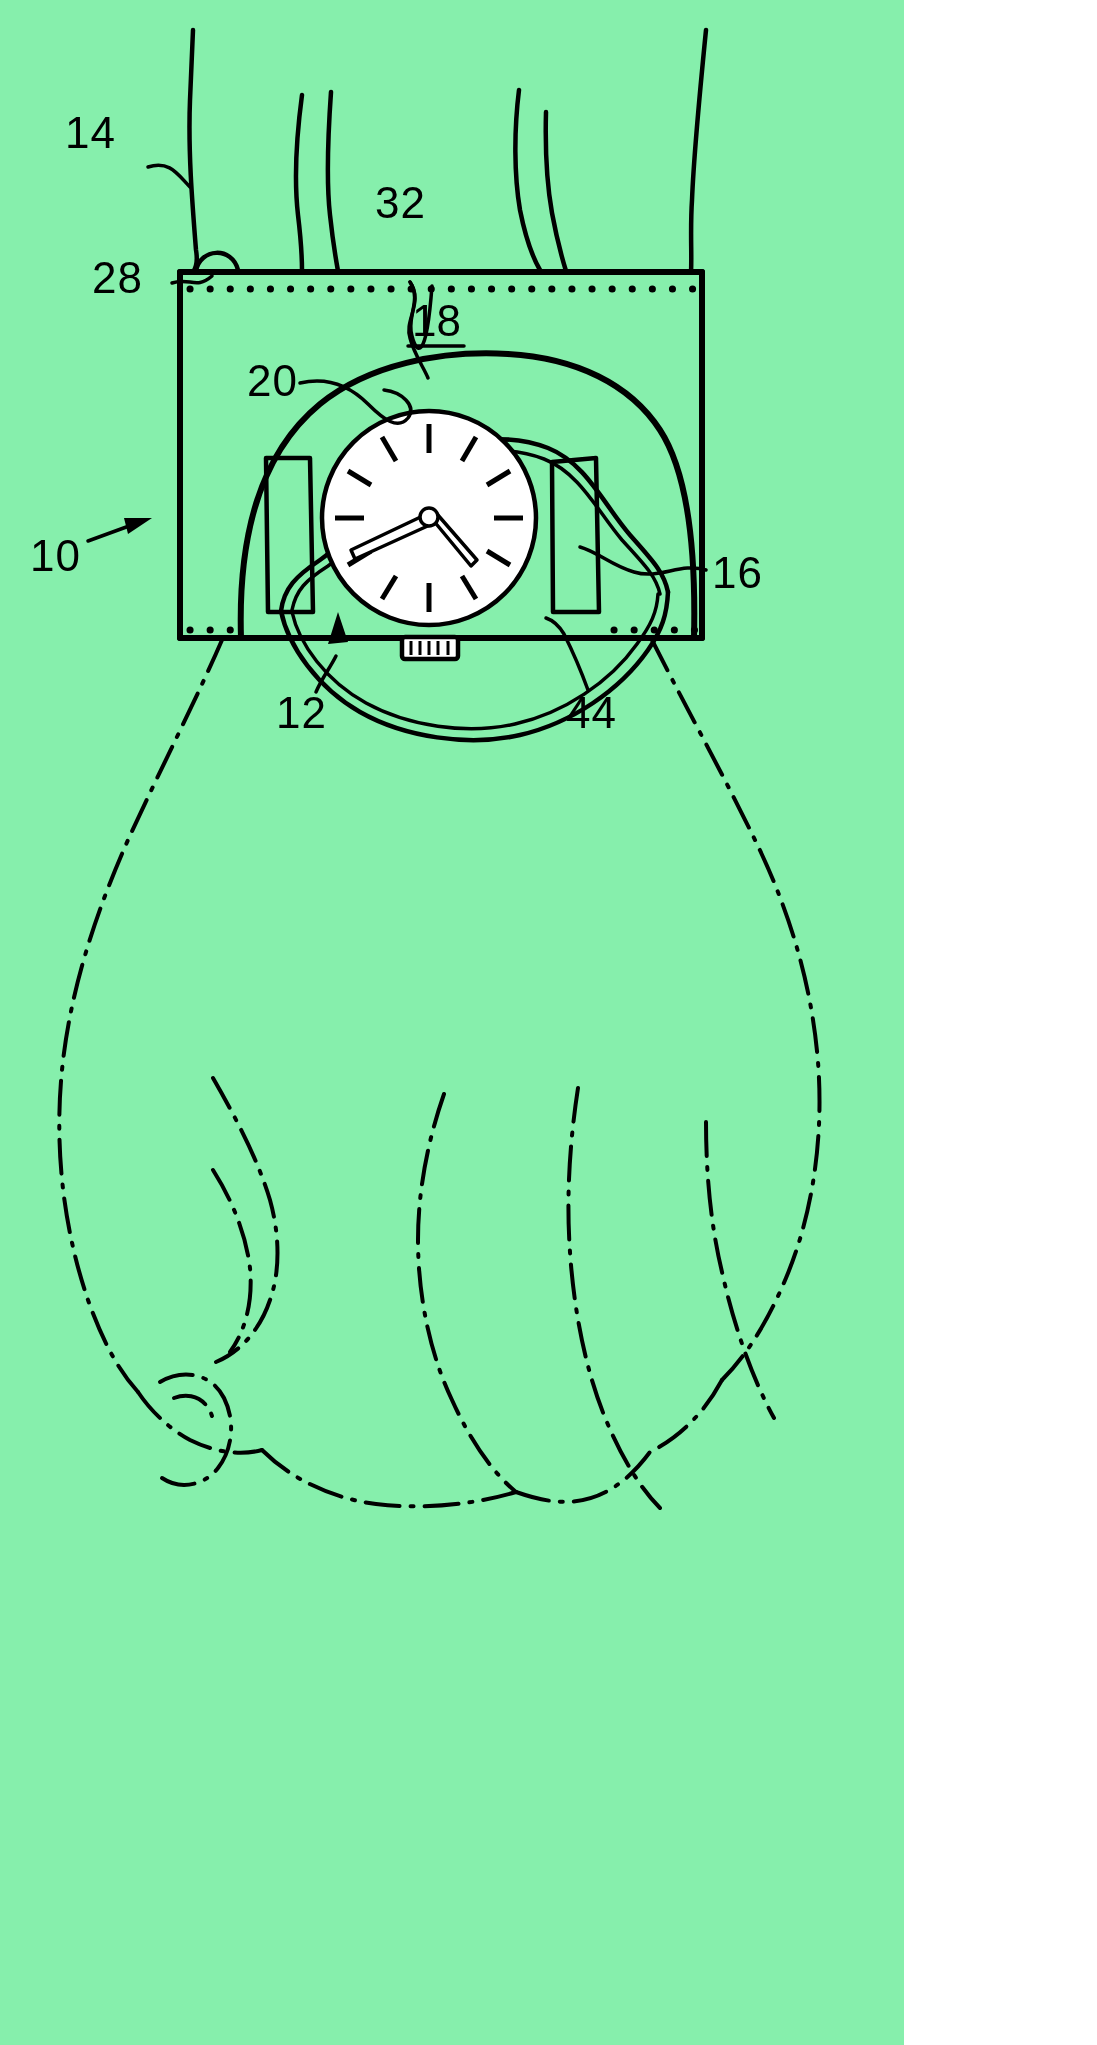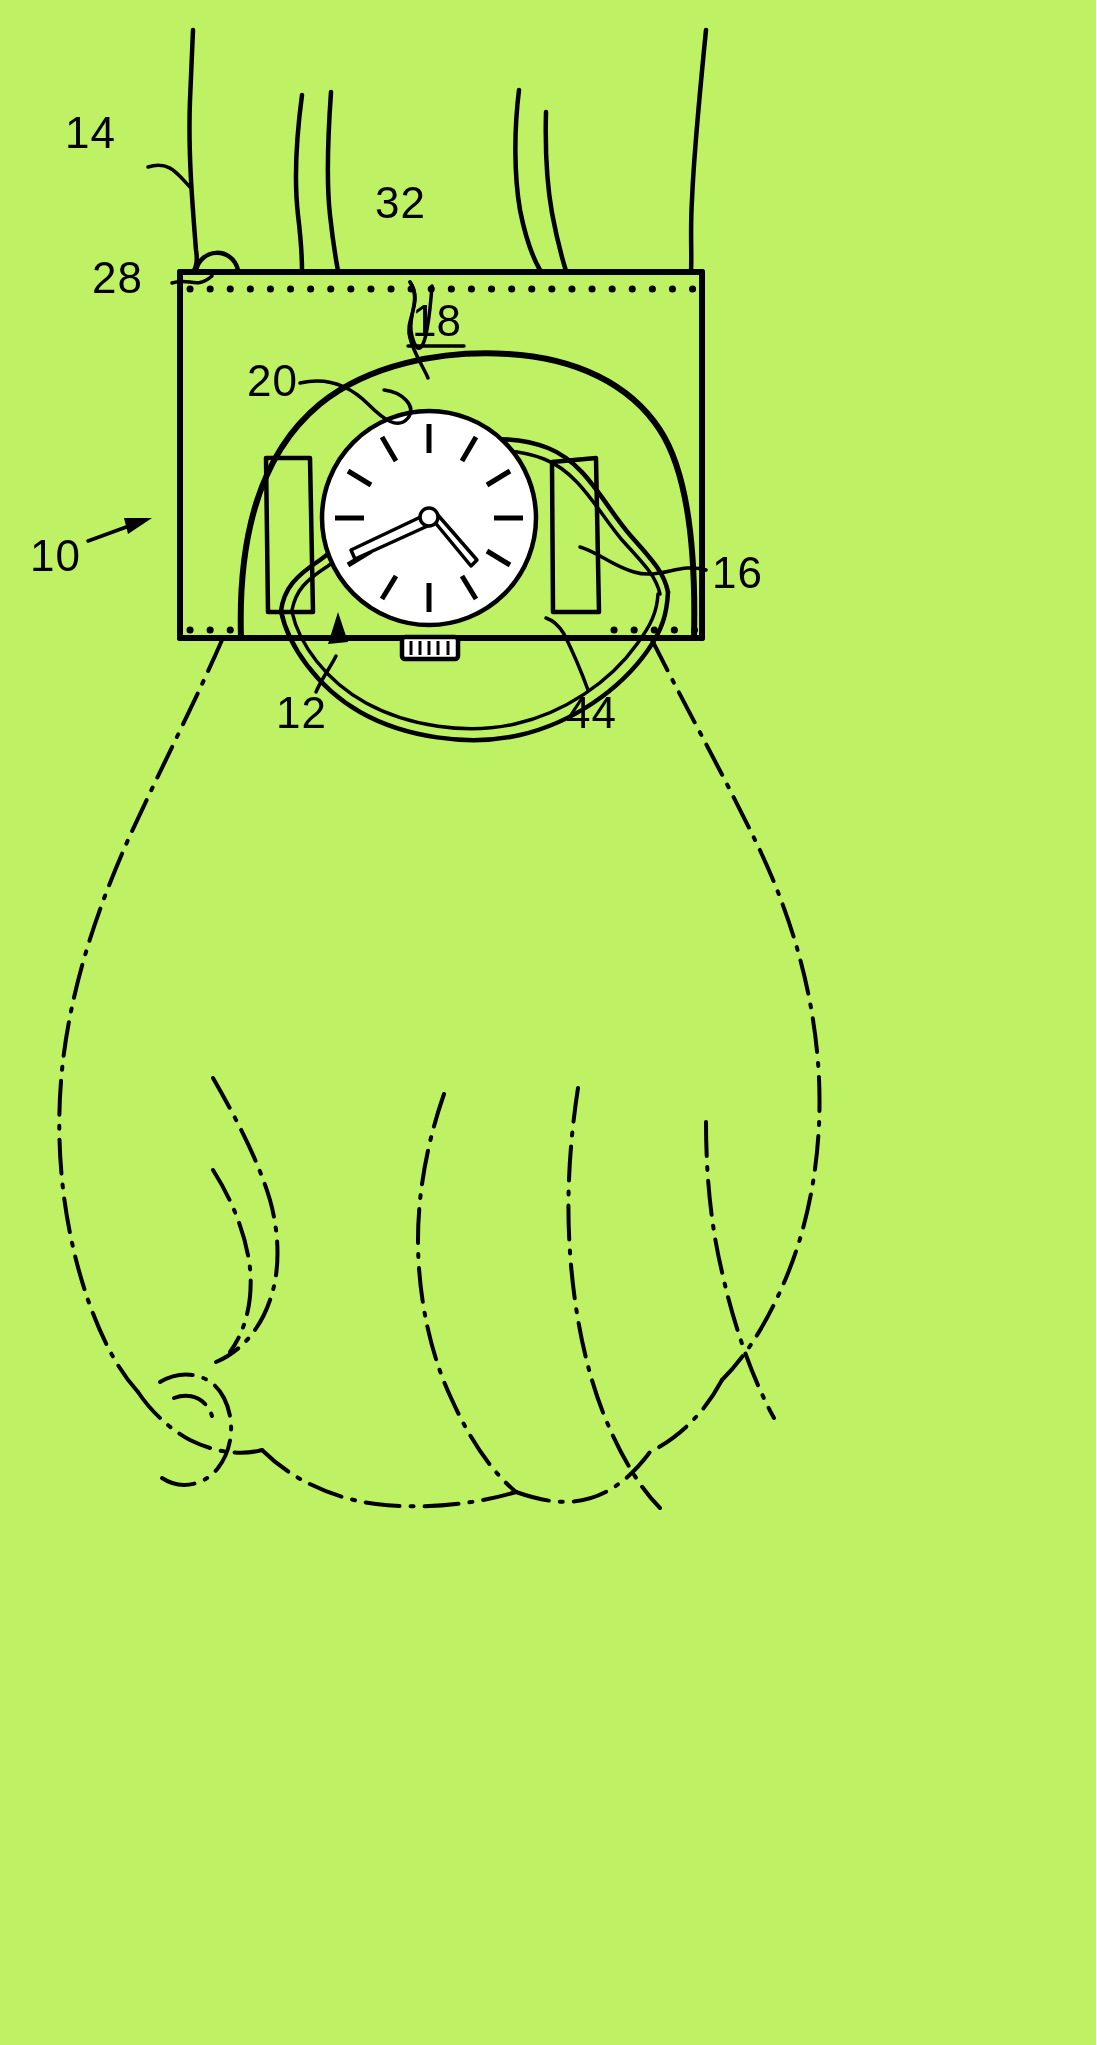--- a/index.html
+++ b/index.html
@@ -5,23 +5,23 @@
   html, body {
     margin: 0;
     padding: 0;
     background: #ffffff;
   }
   body {
     font-family: "Liberation Sans", sans-serif;
   }
   #figure-root {
     position: relative;
-    width: 1096px;
+    width: 904px;
     height: 2045px;
-    background: #bef264;
+    background: #86efac;
     overflow: hidden;
   }
   #figure-svg {
     position: absolute;
     top: 0;
     left: 0;
     width: 1097px;
     height: 2045px;
     display: block;
   }

